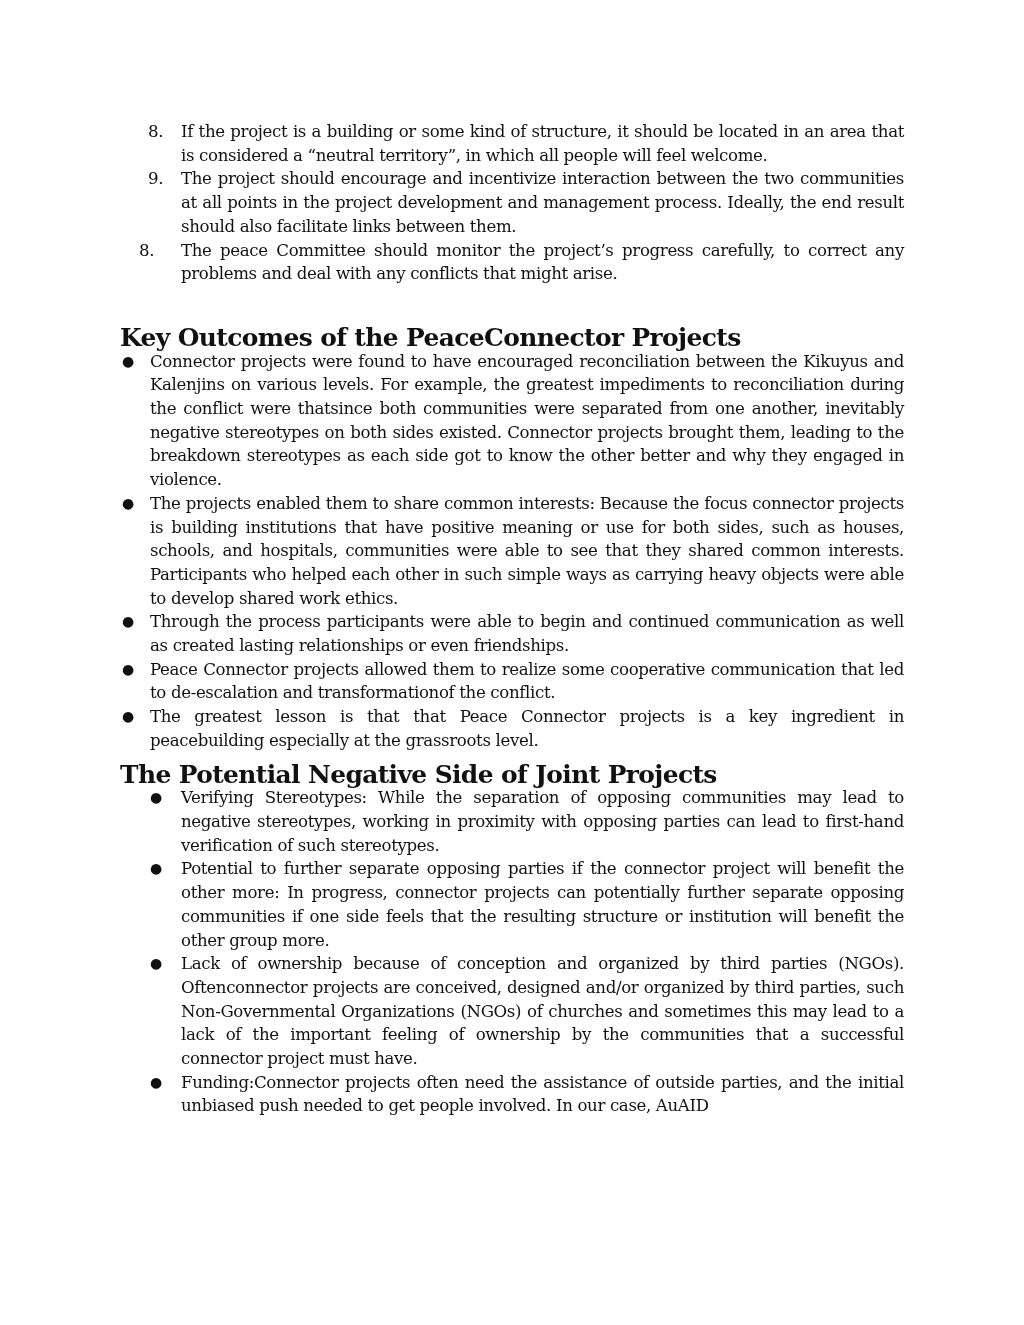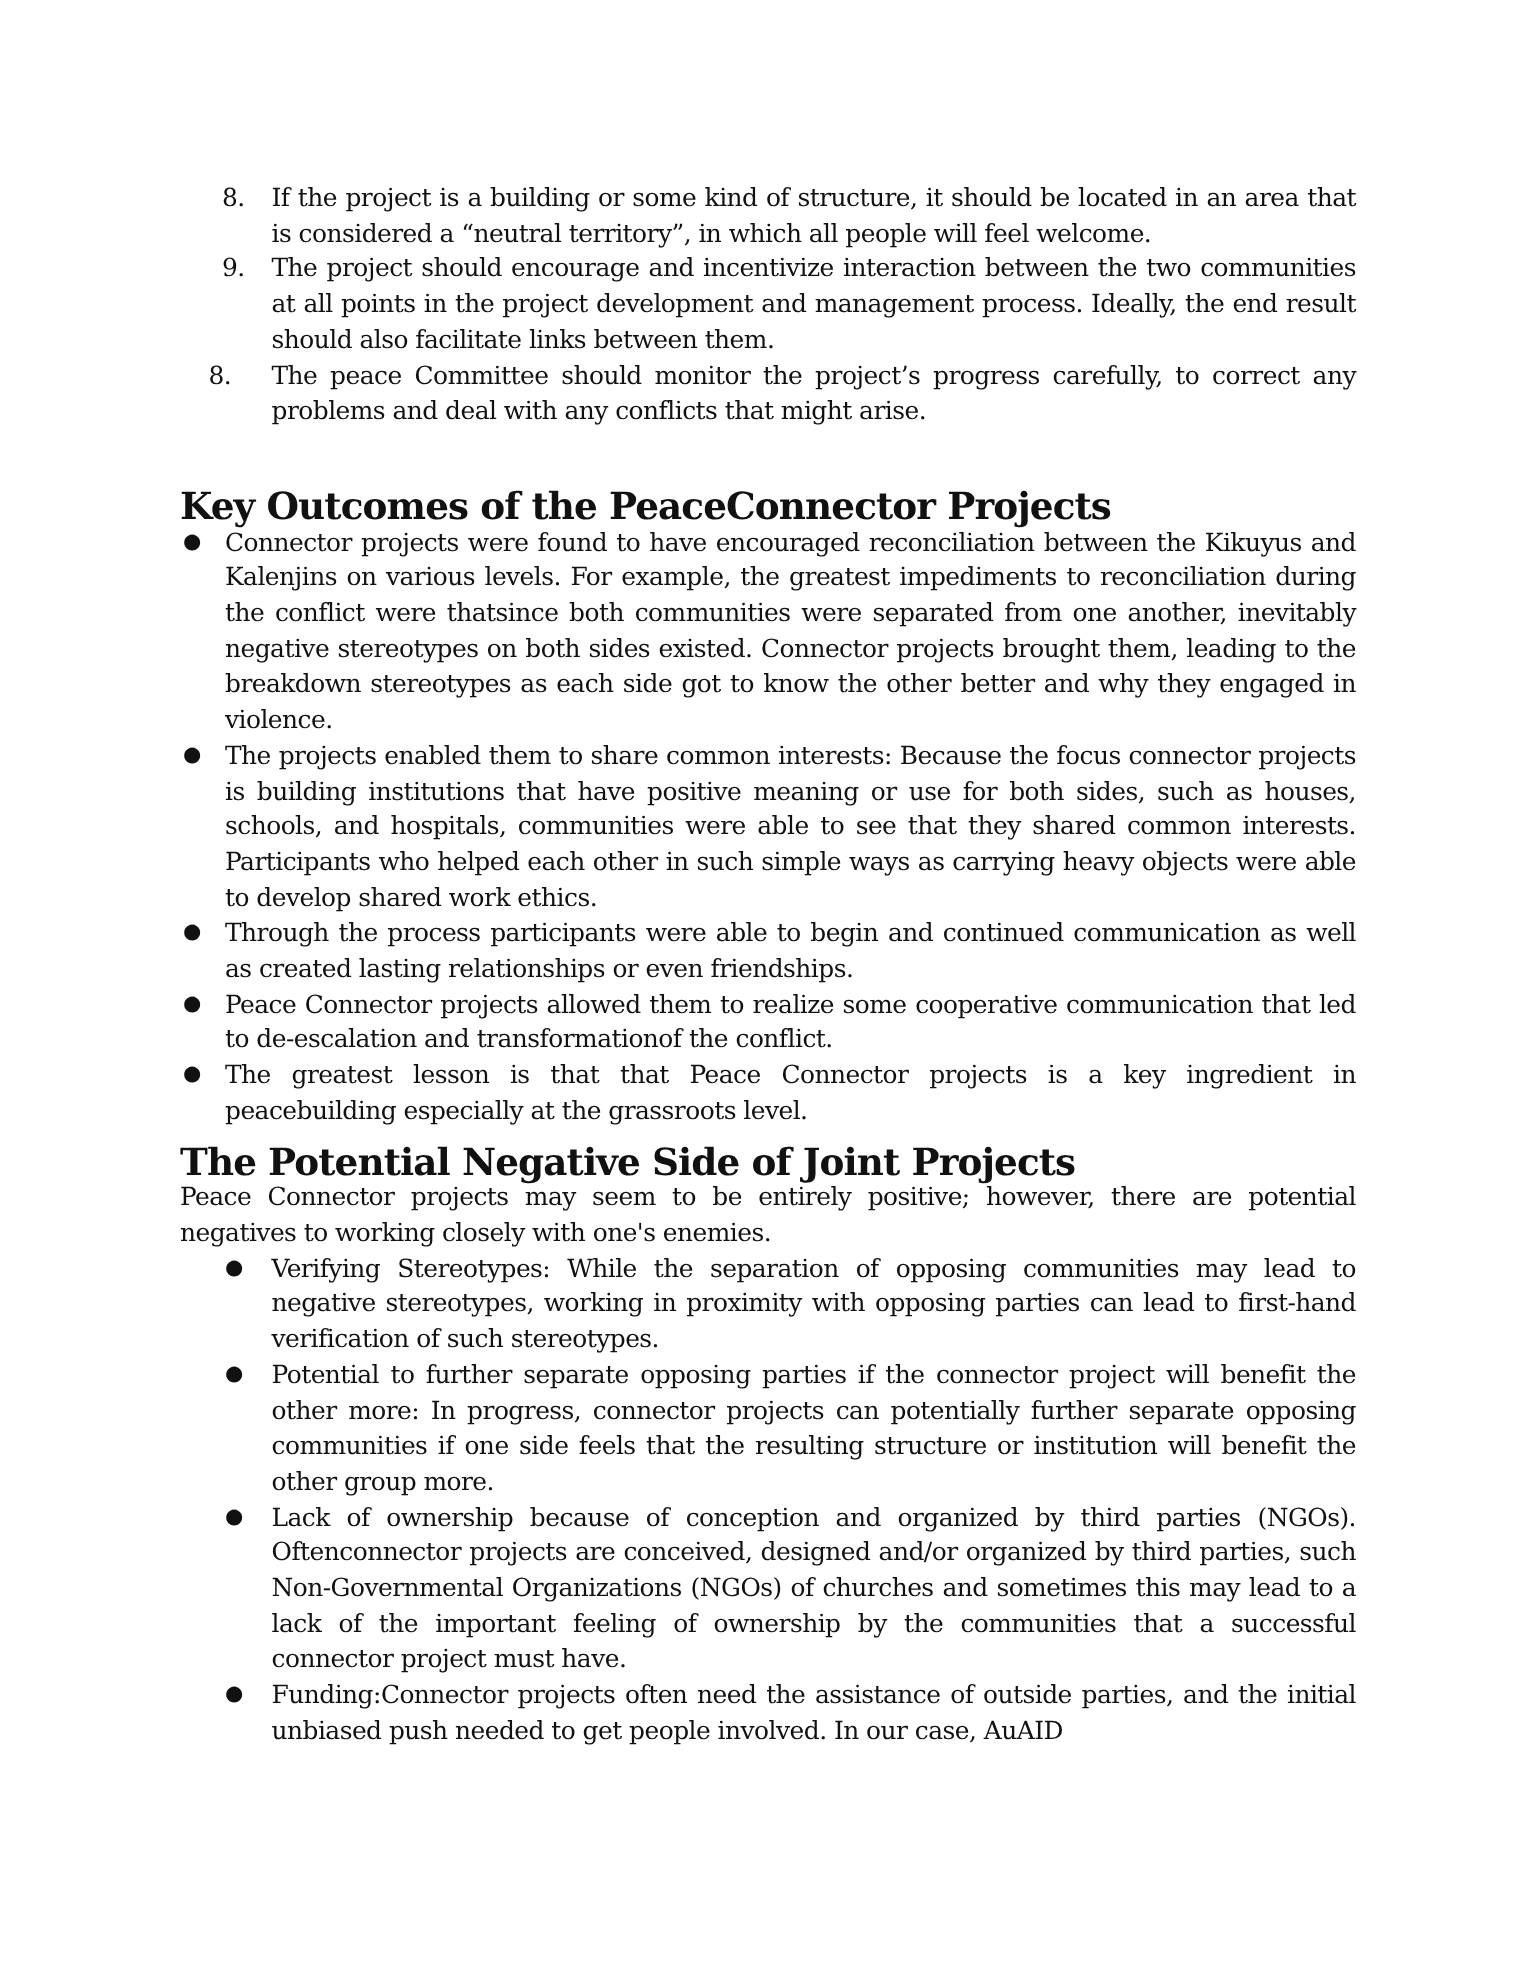--- a/index.html
+++ b/index.html
@@ -102,21 +102,20 @@
       <span class="bullet">●</span>
       <span>Peace Connector projects allowed them to realize some cooperative communication that led to de-escalation and transformationof the conflict.</span>
     </li>
     <li>
       <span class="bullet">●</span>
       <span>The greatest lesson is that that Peace Connector projects is a key ingredient in peacebuilding especially at the grassroots level.</span>
     </li>
   </ul>
 
   <h2 class="heading sec2-heading">The Potential Negative Side of Joint Projects</h2>
-  <p class="para">Peace Connector projects may seem to be entirely positive; however, there are potential negatives to working closely with one's enemies.</p>
   <ul class="bullets negatives">
     <li>
       <span class="bullet">●</span>
       <span class="ul"> Verifying Stereotypes:</span><span> While the separation of opposing communities may lead to negative stereotypes, working in proximity with opposing parties can lead to first-hand verification of such stereotypes.</span>
     </li>
     <li>
       <span class="bullet">●</span>
       <span class="ul">Potential to further separate opposing </span><span>parties if the connector project will benefit the other more:  In progress, connector projects can potentially further separate opposing communities if one side feels that the resulting structure or institution will benefit the other group more.</span>
     </li>
     <li>

